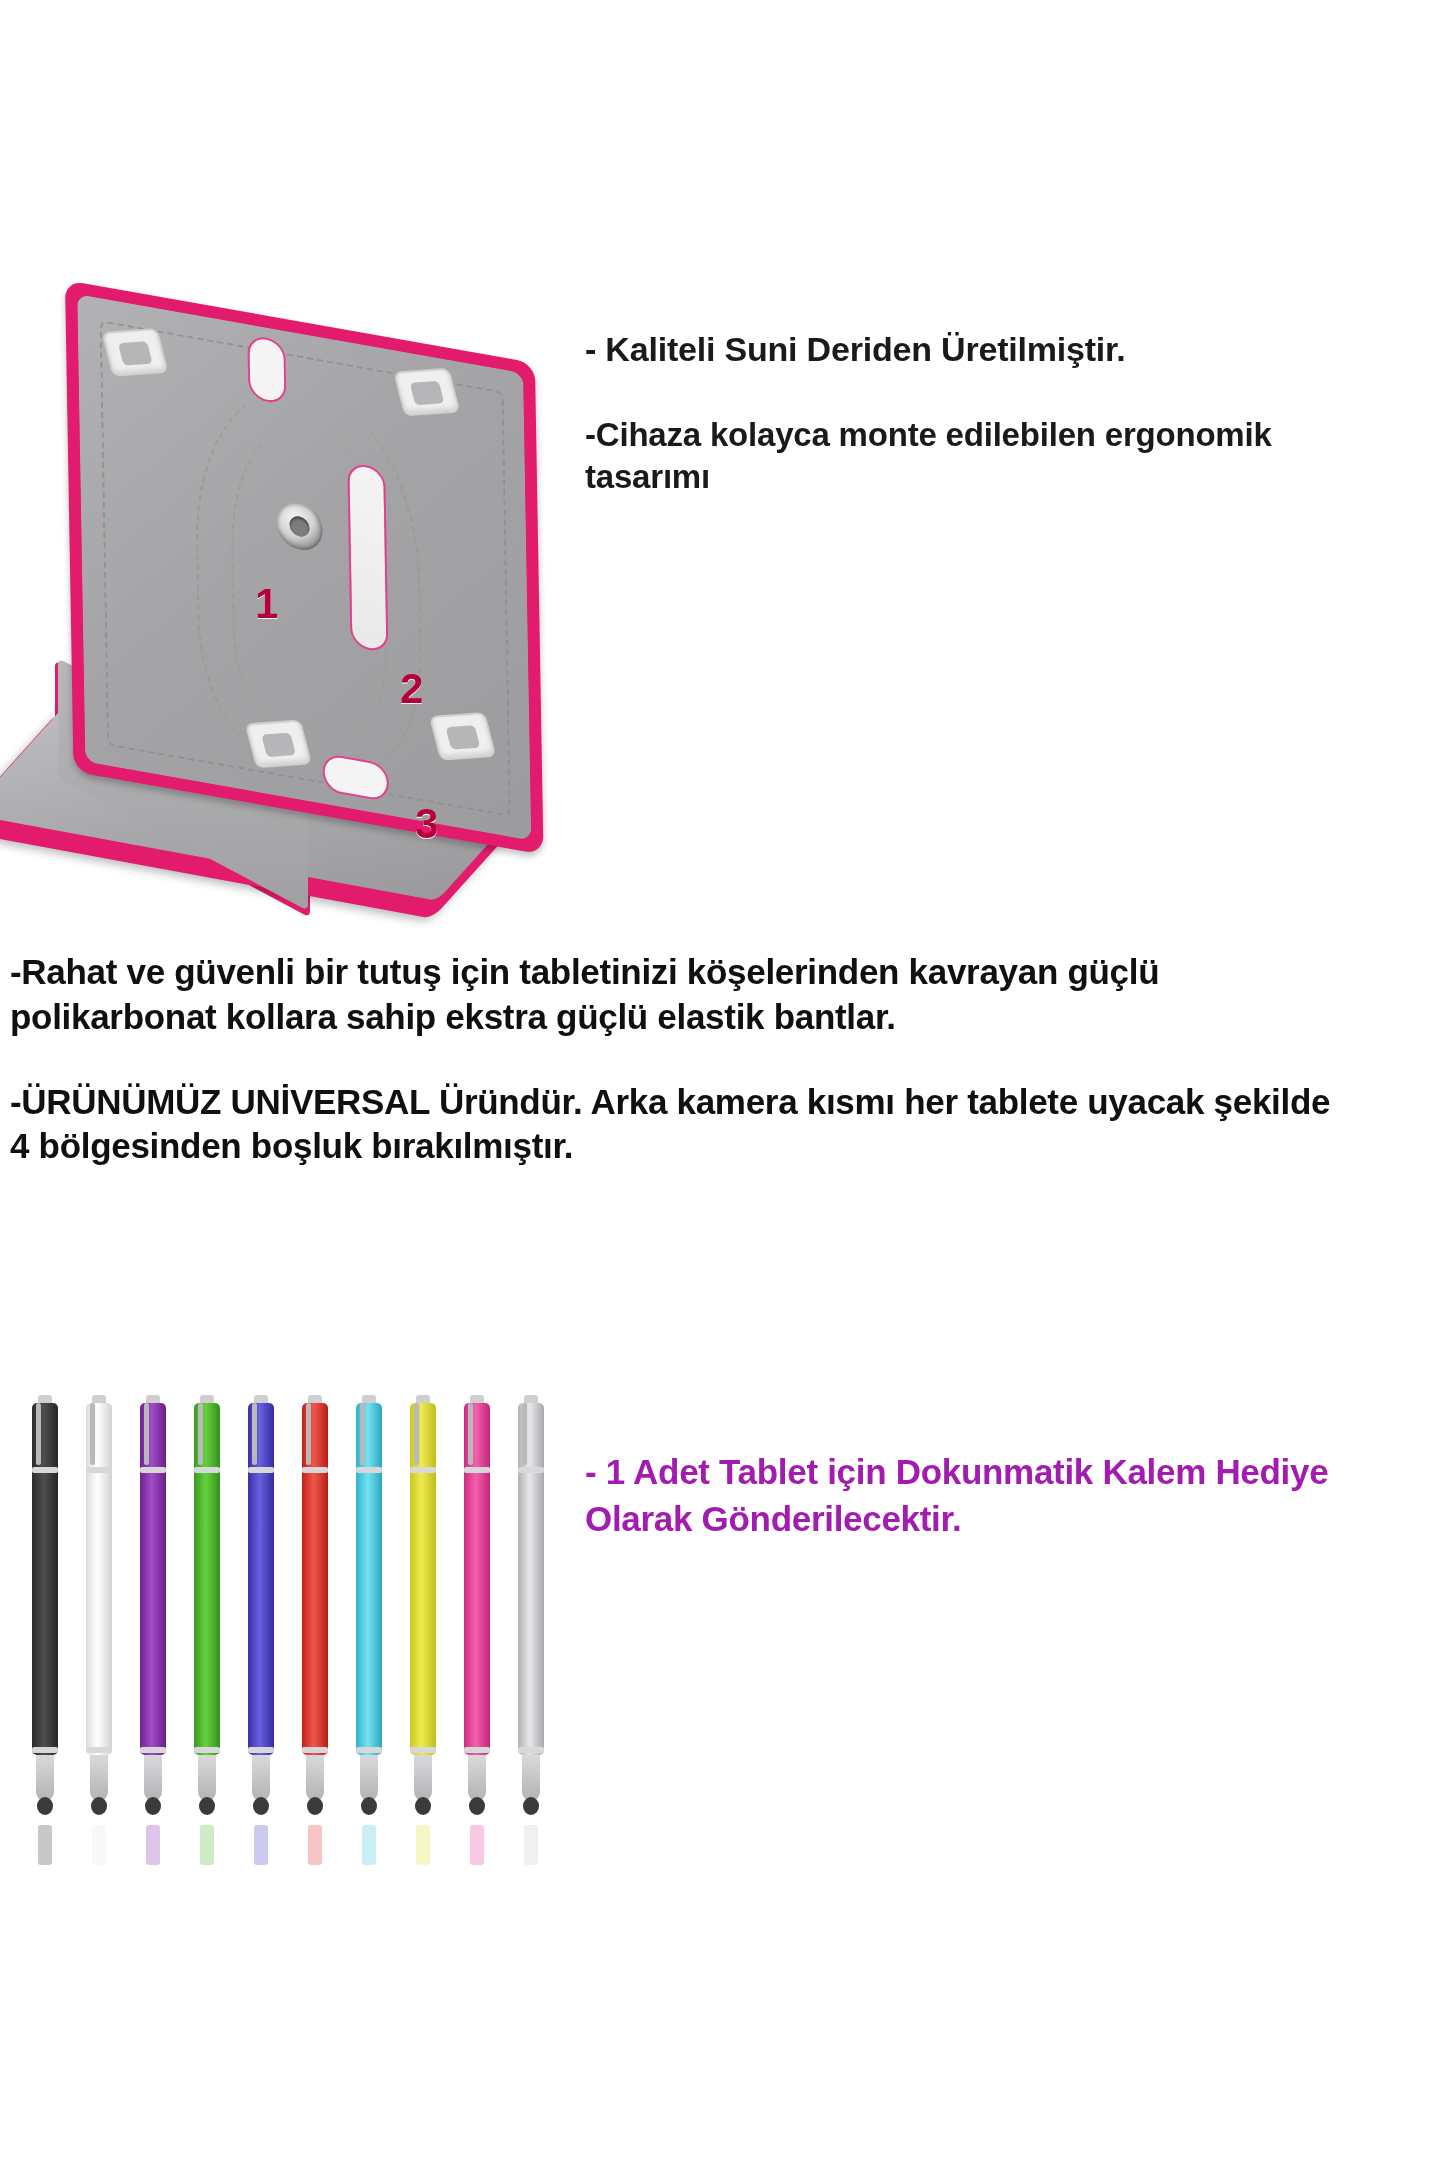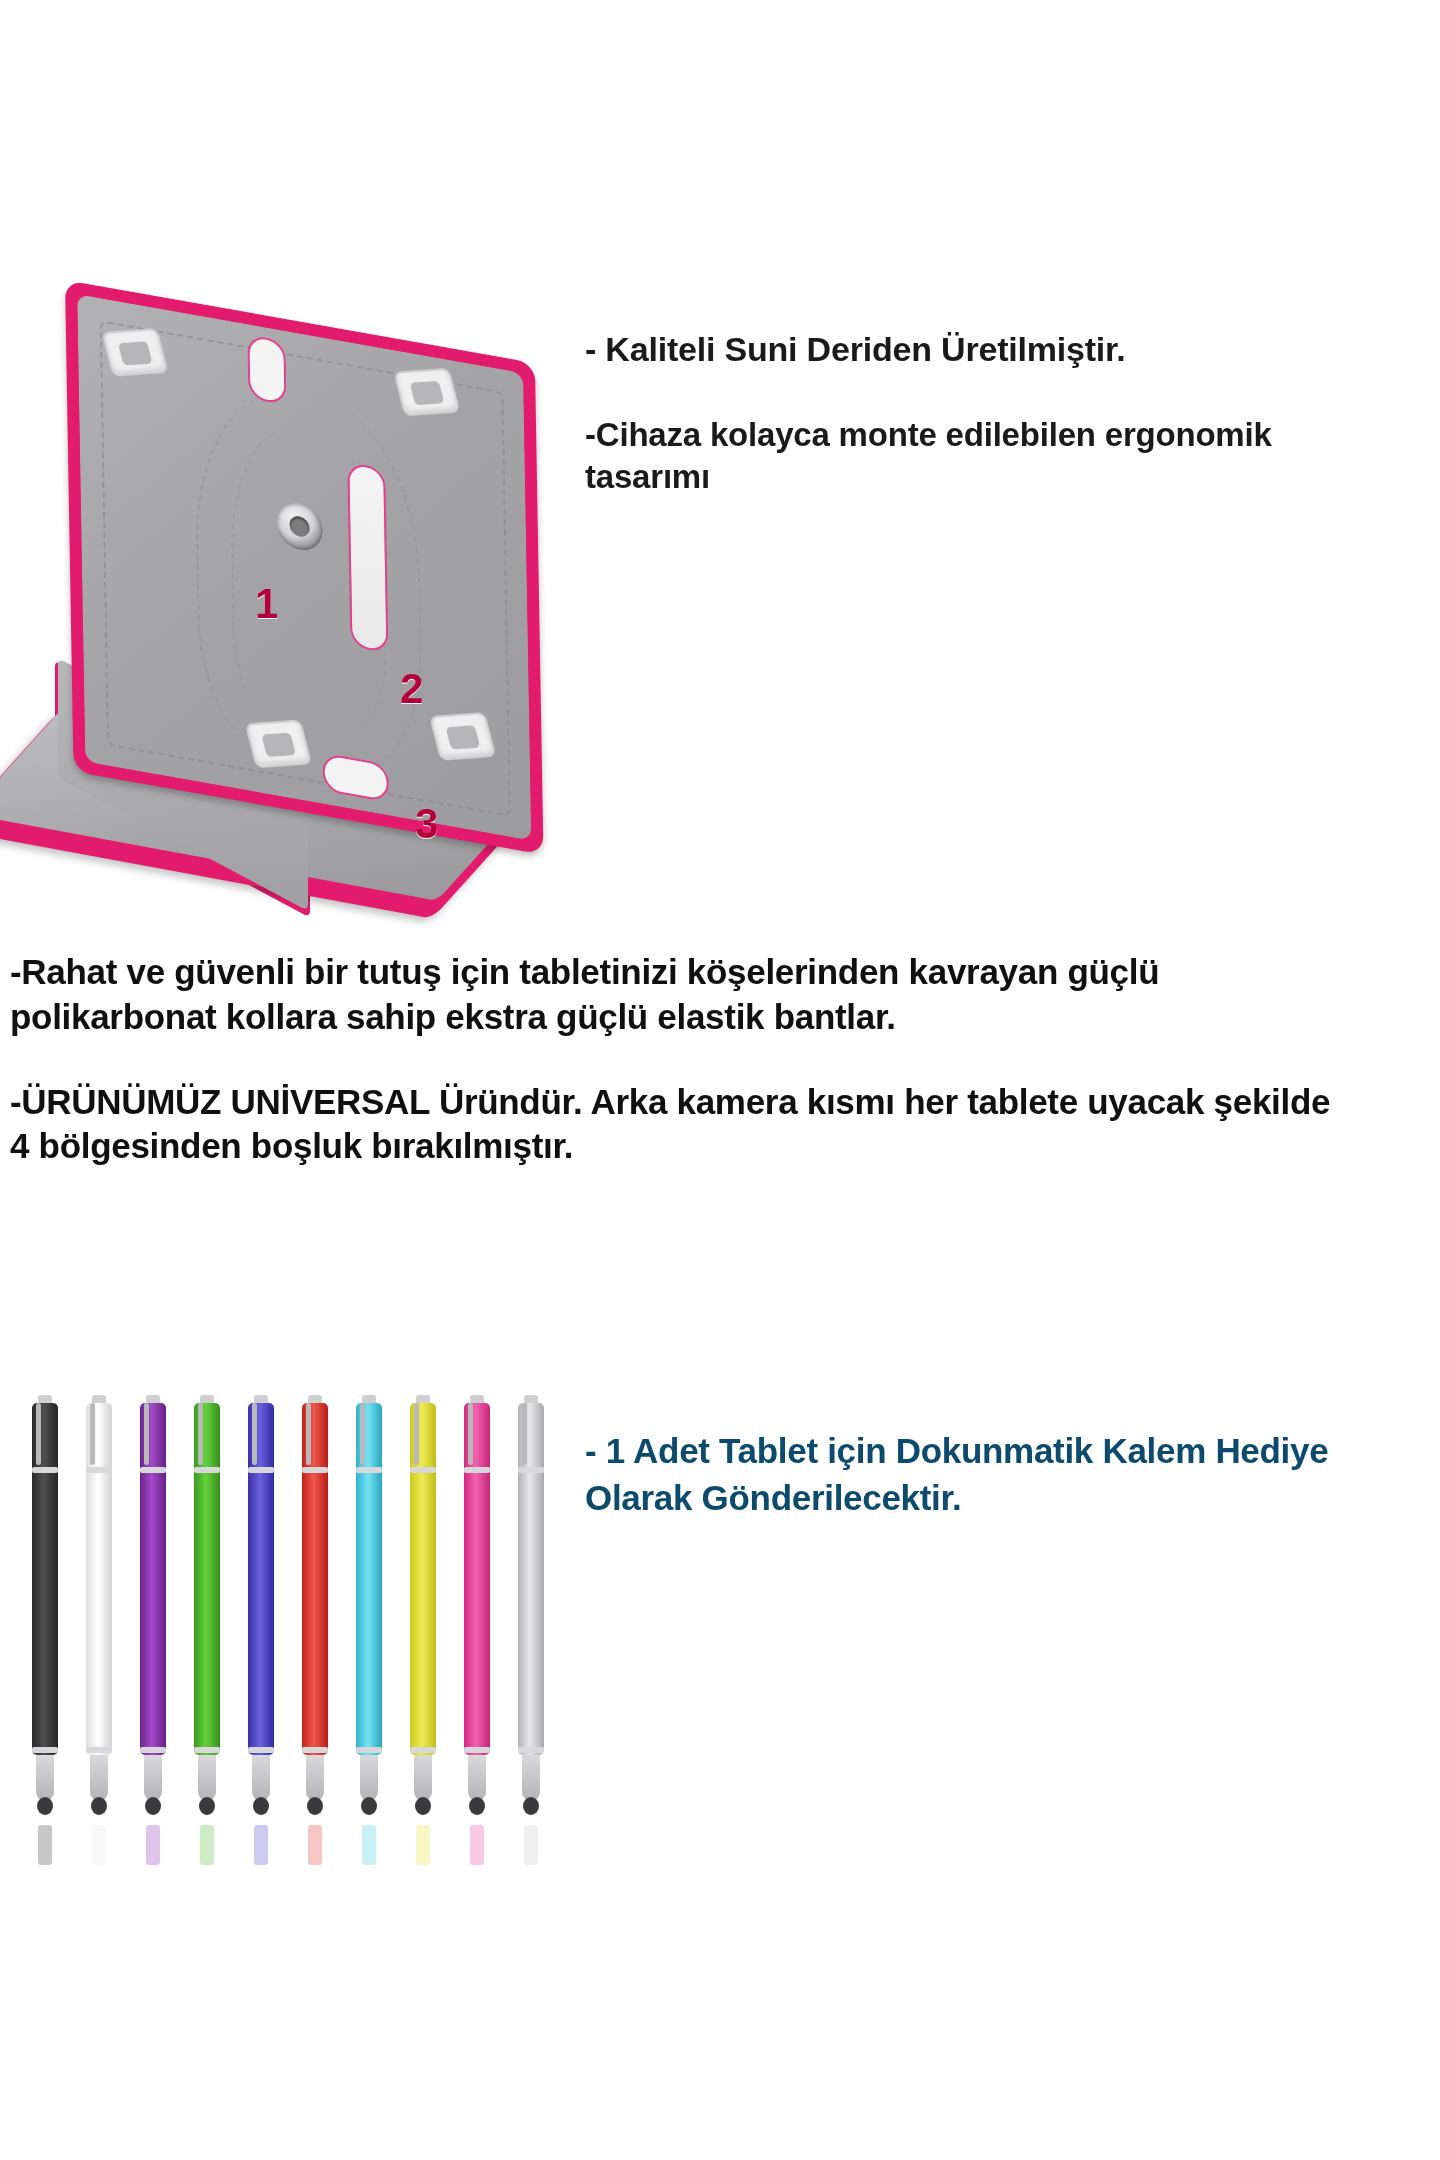--- a/index.html
+++ b/index.html
@@ -317,26 +317,26 @@
     position: absolute;
     left: 8px; top: 430px;
     width: 14px; height: 40px;
     opacity: .28;
     border-radius: 3px;
   }
 
   .pens-bullet {
     position: absolute;
     left: 585px;
-    top: 73px;
+    top: 94px;
     width: 790px;
     font-size: 35px;
     font-weight: bold;
     line-height: 1.34;
-    color: #0c4a6e;
+    color: #a21caf;
     letter-spacing: -0.3px;
   }
 </style>
 </head>
 <body>
 
 <div class="page">
 
   <div class="top-section">
 

